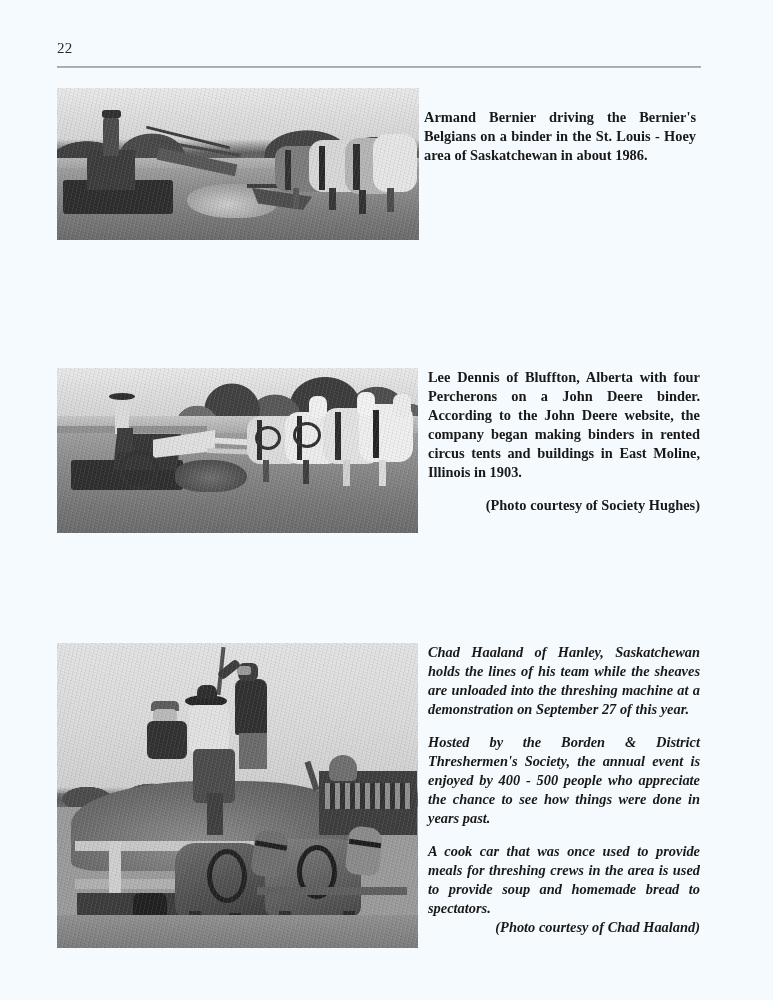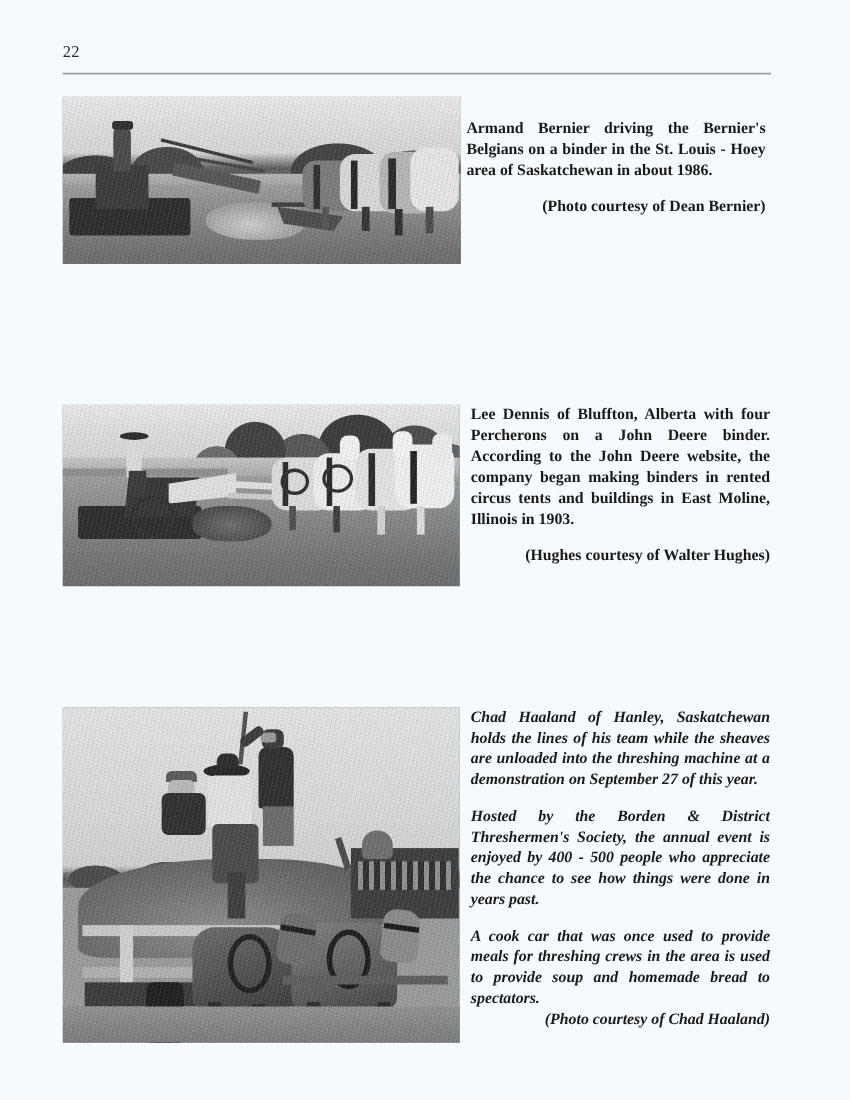--- a/index.html
+++ b/index.html
@@ -145,21 +145,20 @@
       <div class="shape" style="left:236px; top:100px; width:6px; height:20px; background:#555;"></div>
       <div class="shape" style="left:272px; top:100px; width:7px; height:22px; background:#333;"></div>
       <div class="shape" style="left:302px; top:102px; width:7px; height:24px; background:#2f2f2f;"></div>
       <div class="shape" style="left:330px; top:100px; width:7px; height:24px; background:#4a4a4a;"></div>
       <div class="grain"></div>
     </div>
   </div>
 
   <div class="caption-col" style="left:424px; top:108px; width:272px;">
     <p class="para">Armand Bernier driving the Bernier's Belgians on a binder in the St. Louis - Hoey area of Saskatchewan in about 1986.</p>
-    <p class="credit">(Photo courtesy of Dean Bernier)</p>
   </div>
 
   <div class="block" style="left:57px; top:368px; width:361px; height:165px;">
     <div class="photo" style="left:0; top:0; width:361px; height:165px;">
       <div class="sky" style="height:64px;"></div>
 
       <div class="treeline" style="top:4px; height:70px; background:
            radial-gradient(ellipse 34px 30px at 140px 52px, #6a6a6a 60%, transparent 62%),
            radial-gradient(ellipse 44px 42px at 175px 38px, #3f3f3f 62%, transparent 64%),
            radial-gradient(ellipse 40px 34px at 218px 44px, #565656 62%, transparent 64%),
@@ -206,21 +205,21 @@
       <div class="shape" style="left:206px; top:92px; width:6px; height:22px; background:#4e4e4e;"></div>
       <div class="shape" style="left:246px; top:92px; width:6px; height:24px; background:#3b3b3b;"></div>
       <div class="shape" style="left:286px; top:92px; width:7px; height:26px; background:#d2d2d2;"></div>
       <div class="shape" style="left:322px; top:92px; width:7px; height:26px; background:#dcdcdc;"></div>
       <div class="grain"></div>
     </div>
   </div>
 
   <div class="caption-col" style="left:428px; top:368px; width:272px;">
     <p class="para">Lee Dennis of Bluffton, Alberta with four Percherons on a John Deere binder. According to the John Deere website, the company began making binders in rented circus tents and buildings in East Moline, Illinois in 1903.</p>
-    <p class="credit">(Hughes courtesy of Walter Hughes)</p>
+    <p class="credit">(Photo courtesy of Society Hughes)</p>
   </div>
 
   <div class="block" style="left:57px; top:643px; width:361px; height:305px;">
     <div class="photo" style="left:0; top:0; width:361px; height:305px;">
       <div class="sky" style="height:150px; background:linear-gradient(to bottom,#e3e3e3 0%,#dadada 55%,#cfcfcf 100%);"></div>
 
       <div class="treeline" style="top:124px; height:40px; background:
            radial-gradient(ellipse 40px 20px at 30px 32px, #4a4a4a 60%, transparent 62%),
            radial-gradient(ellipse 46px 22px at 95px 30px, #555 60%, transparent 62%),
            radial-gradient(ellipse 50px 20px at 300px 32px, #4f4f4f 60%, transparent 62%),

